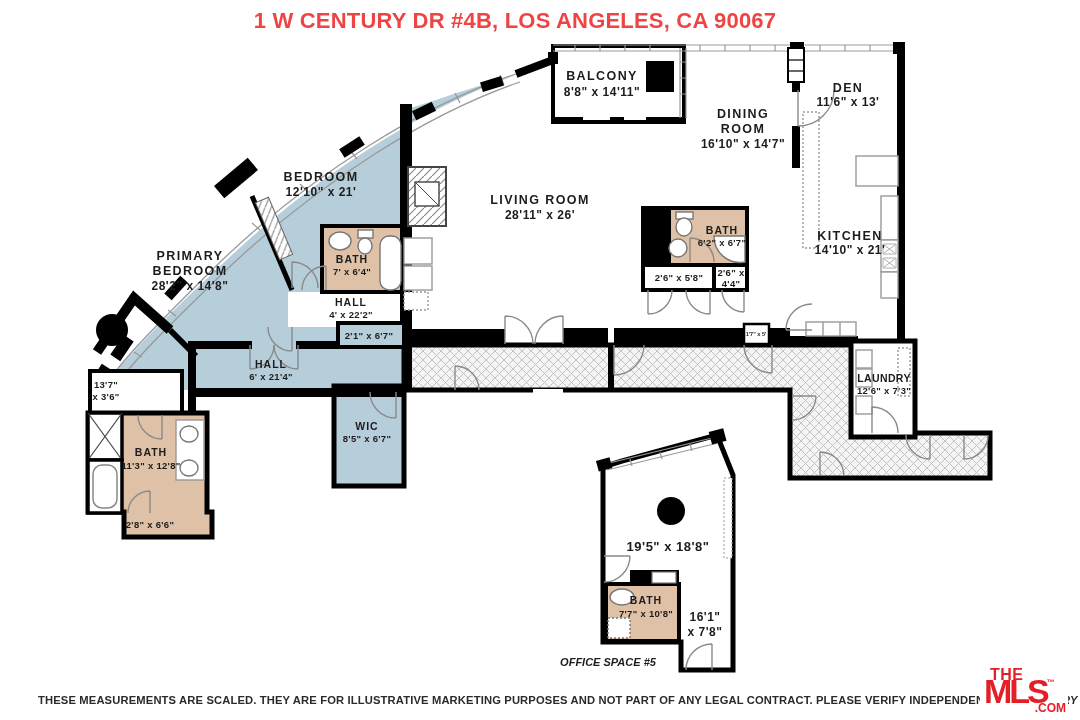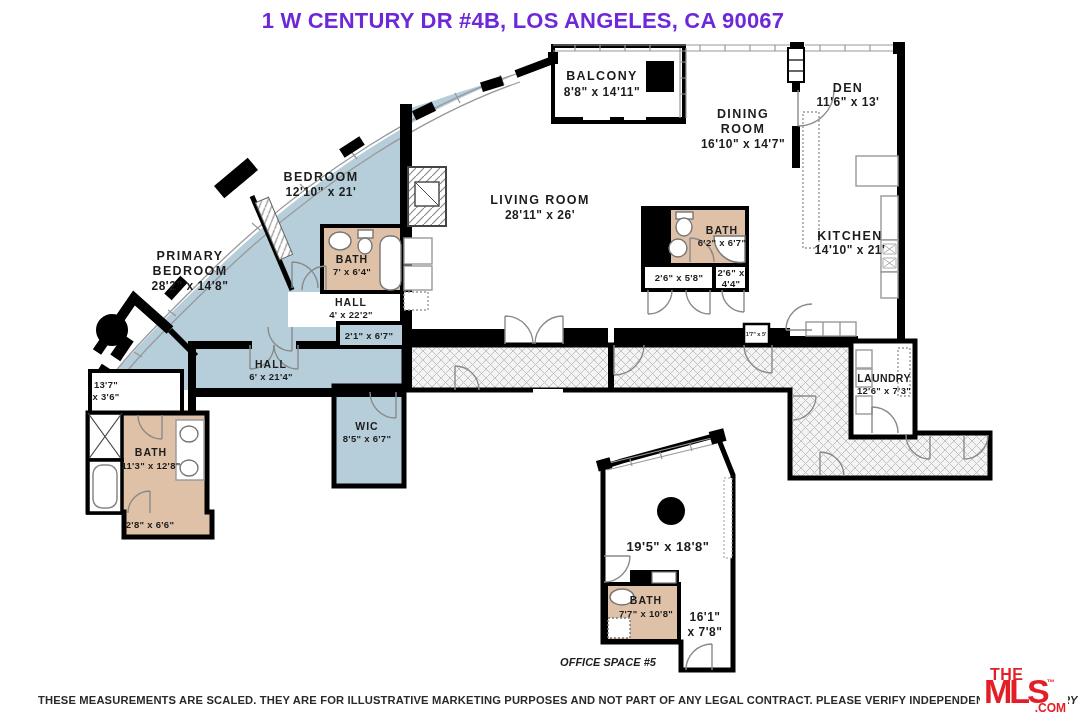--- a/index.html
+++ b/index.html
@@ -1,19 +1,19 @@
 <!DOCTYPE html>
 <html><head>
 <meta charset="utf-8">
 <style>
   html,body{margin:0;padding:0;background:#ffffff;}
   .page{position:relative;width:1080px;height:720px;background:#fff;overflow:hidden;
         font-family:"Liberation Sans", sans-serif;}
-  .title{position:absolute;top:8px;left:8px;width:1030px;text-align:center;
-         font-size:22px;font-weight:800;letter-spacing:.2px;color:#6d28d9;}
+  .title{position:absolute;top:8px;left:0;width:1030px;text-align:center;
+         font-size:22px;font-weight:800;letter-spacing:.2px;color:#ef4444;}
   svg{position:absolute;top:0;left:0;}
   svg text{font-family:"Liberation Sans", sans-serif;fill:#1c1c1c;}
   .rn{font-size:12.5px;font-weight:700;letter-spacing:1.4px;text-anchor:middle;}
   .rd{font-size:12px;font-weight:600;letter-spacing:.5px;text-anchor:middle;}
   .sn{font-size:10.5px;font-weight:700;letter-spacing:1px;text-anchor:middle;}
   .sd{font-size:9.5px;font-weight:600;letter-spacing:.3px;text-anchor:middle;}
   .tiny{font-size:5.5px;font-weight:600;text-anchor:middle;}
   .office-tag{font-size:11px;font-weight:700;font-style:italic;text-anchor:middle;}
   .footer{position:absolute;top:694px;left:38px;width:1000px;font-size:11.2px;
           font-weight:700;color:#2a2a2a;letter-spacing:.15px;white-space:nowrap;}

